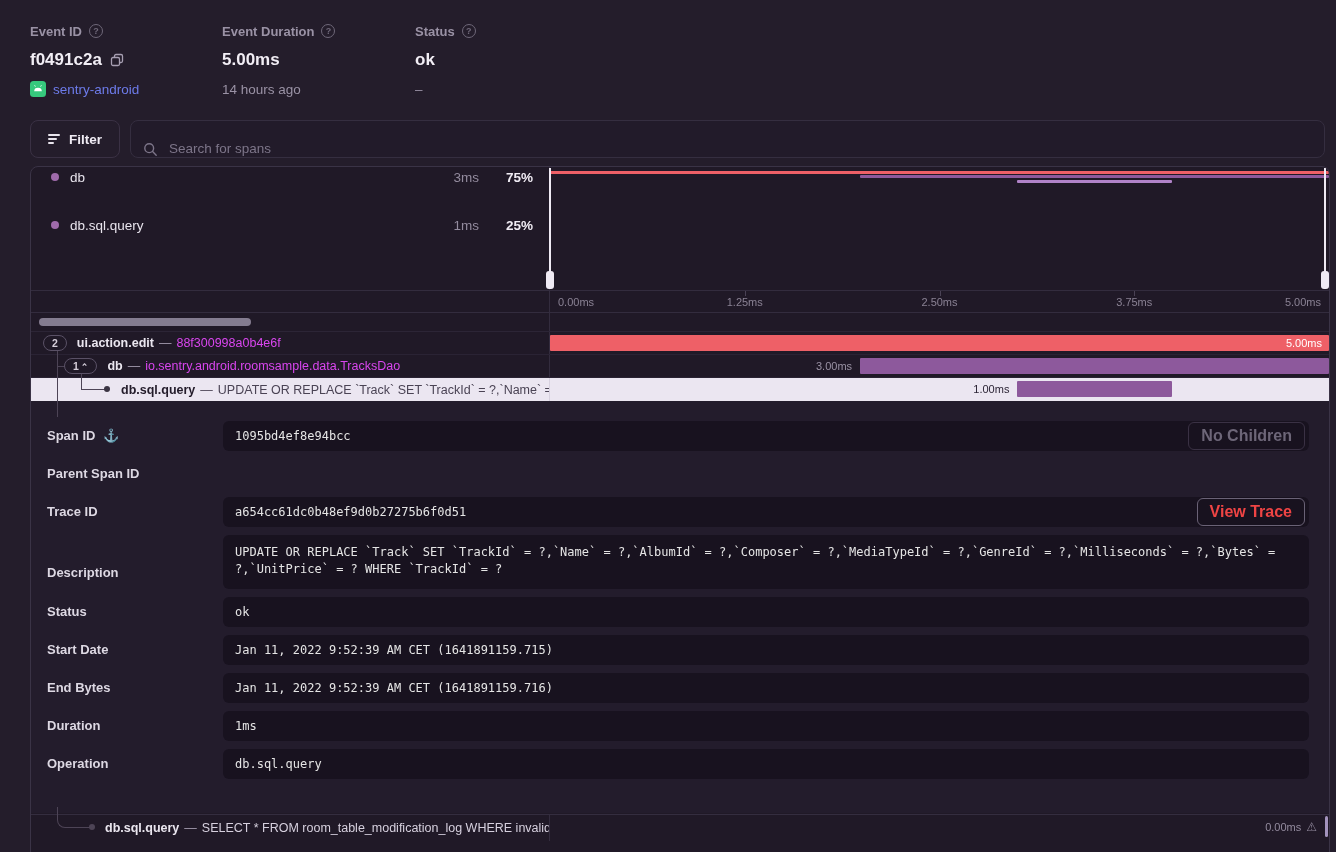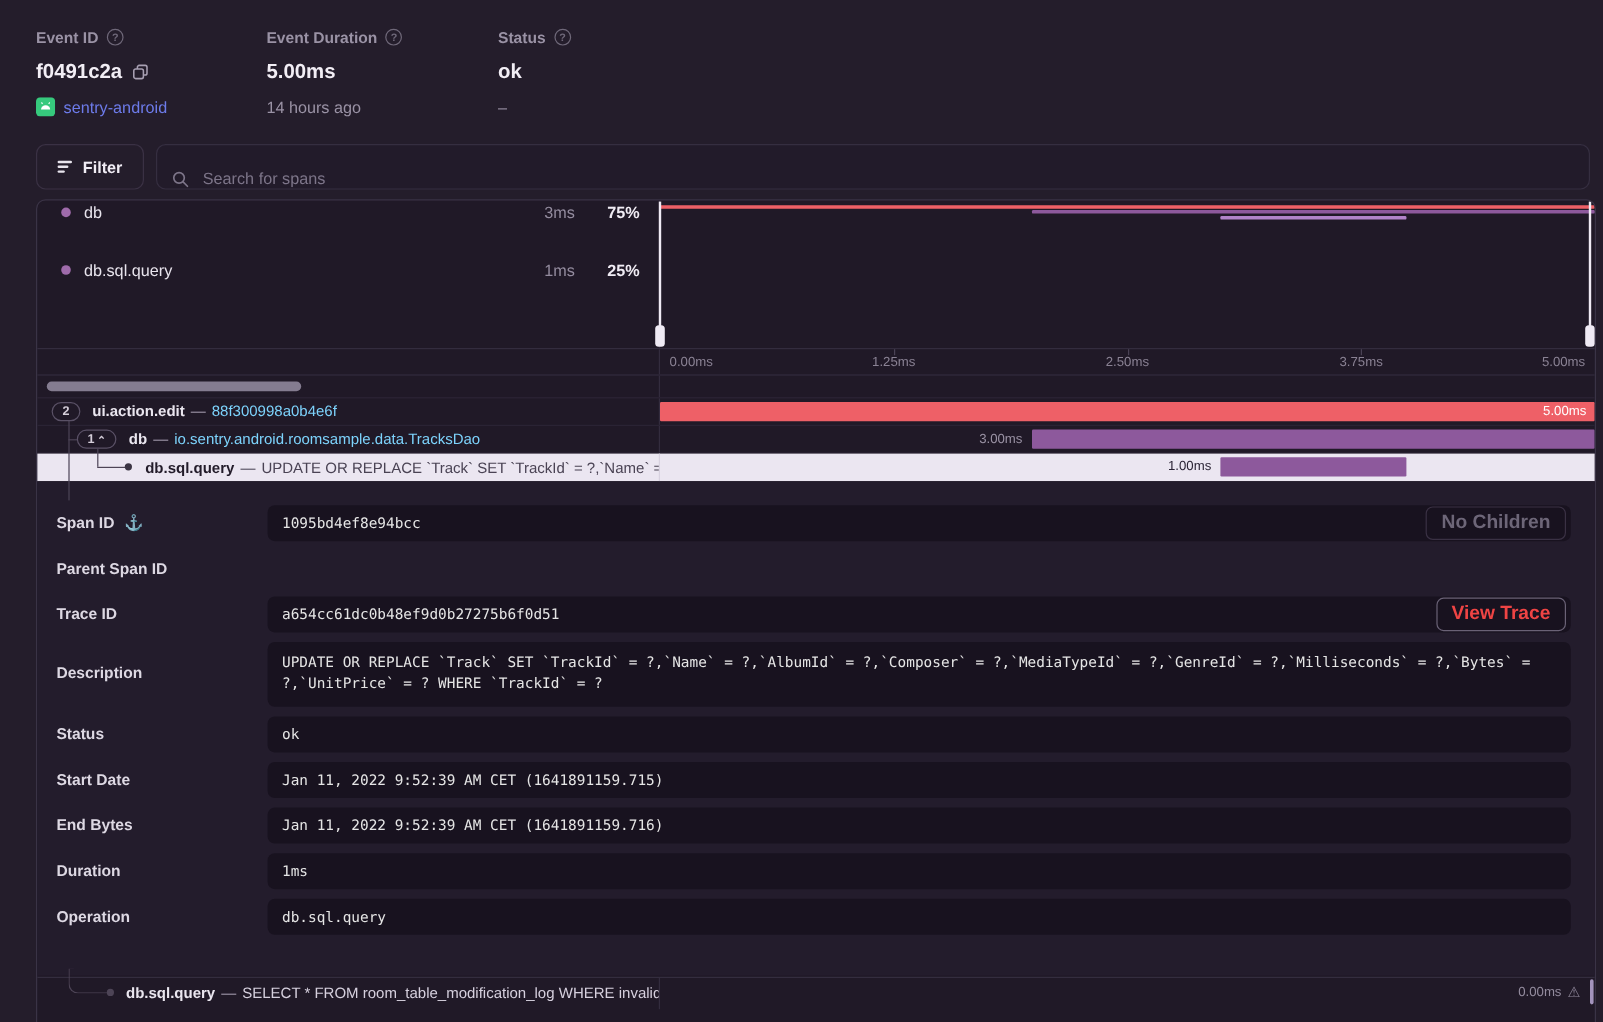--- a/index.html
+++ b/index.html
@@ -62,21 +62,21 @@
   .sr-left{width:519px;border-right:1px solid #332c3e;position:relative;display:flex;align-items:center;
            overflow:hidden;white-space:nowrap;box-sizing:border-box;}
   .sr-right{flex:1;position:relative;overflow:hidden;}
   .span-row.selected{background:#ebe6f1;border-bottom:none;}
   .pill{height:16px;border:1px solid #5a5166;border-radius:9px;font-size:10.5px;font-weight:700;color:#d5ced9;
         display:inline-flex;align-items:center;justify-content:center;padding:0 8px;box-sizing:border-box;
         position:relative;z-index:6;background:#201927;cursor:pointer;}
   .pill .chev{font-size:9px;margin-left:2px;transform:translateY(1px);}
   .op{font-weight:700;font-size:12.5px;color:#eae6ef;}
   .sep{font-size:12.5px;color:#a59db0;margin:0 5px;}
-  .descr{font-size:12.5px;color:#7dd3fc;}
+  .descr{font-size:12.5px;color:#d946ef;}
   .selected .op{color:#231c2a;}
   .selected .sep,.selected .descr{color:#4a4354;}
   .bar{position:absolute;top:3px;height:16px;border-radius:1px;}
   .bar-label{position:absolute;top:5px;font-size:11px;white-space:nowrap;}
   .lbl-in{right:7px;color:#ffffff;}
   .lbl-b{right:calc(60.2% + 8px);color:#9a92a4;}
   .lbl-c{right:calc(40% + 8px);color:#2b2435;}
   
   .conn{position:absolute;background:#4d4456;z-index:5;}
   .conn-v-main{left:26px;top:176px;width:1px;height:74px;}
@@ -293,21 +293,21 @@
       </div>
       <div class="d-box" style="top:20px">1095bd4ef8e94bcc</div>
       <div class="chip muted" style="top:21px">No Children</div>
 
       <div class="d-label" style="top:65px">Parent Span ID</div>
 
       <div class="d-label" style="top:103px">Trace ID</div>
       <div class="d-box" style="top:96px">a654cc61dc0b48ef9d0b27275b6f0d51</div>
       <div class="chip strong" style="top:97px">View Trace</div>
 
-      <div class="d-label" style="top:152px">Description</div>
+      <div class="d-label" style="top:164px">Description</div>
       <div class="d-box multi" style="top:134px">UPDATE OR REPLACE `Track` SET `TrackId` = ?,`Name` = ?,`AlbumId` = ?,`Composer` = ?,`MediaTypeId` = ?,`GenreId` = ?,`Milliseconds` = ?,`Bytes` = ?,`UnitPrice` = ? WHERE `TrackId` = ?</div>
 
       <div class="d-label" style="top:203px">Status</div>
       <div class="d-box" style="top:196px">ok</div>
 
       <div class="d-label" style="top:241px">Start Date</div>
       <div class="d-box" style="top:234px">Jan 11, 2022 9:52:39 AM CET (1641891159.715)</div>
 
       <div class="d-label" style="top:279px">End Bytes</div>
       <div class="d-box" style="top:272px">Jan 11, 2022 9:52:39 AM CET (1641891159.716)</div>

